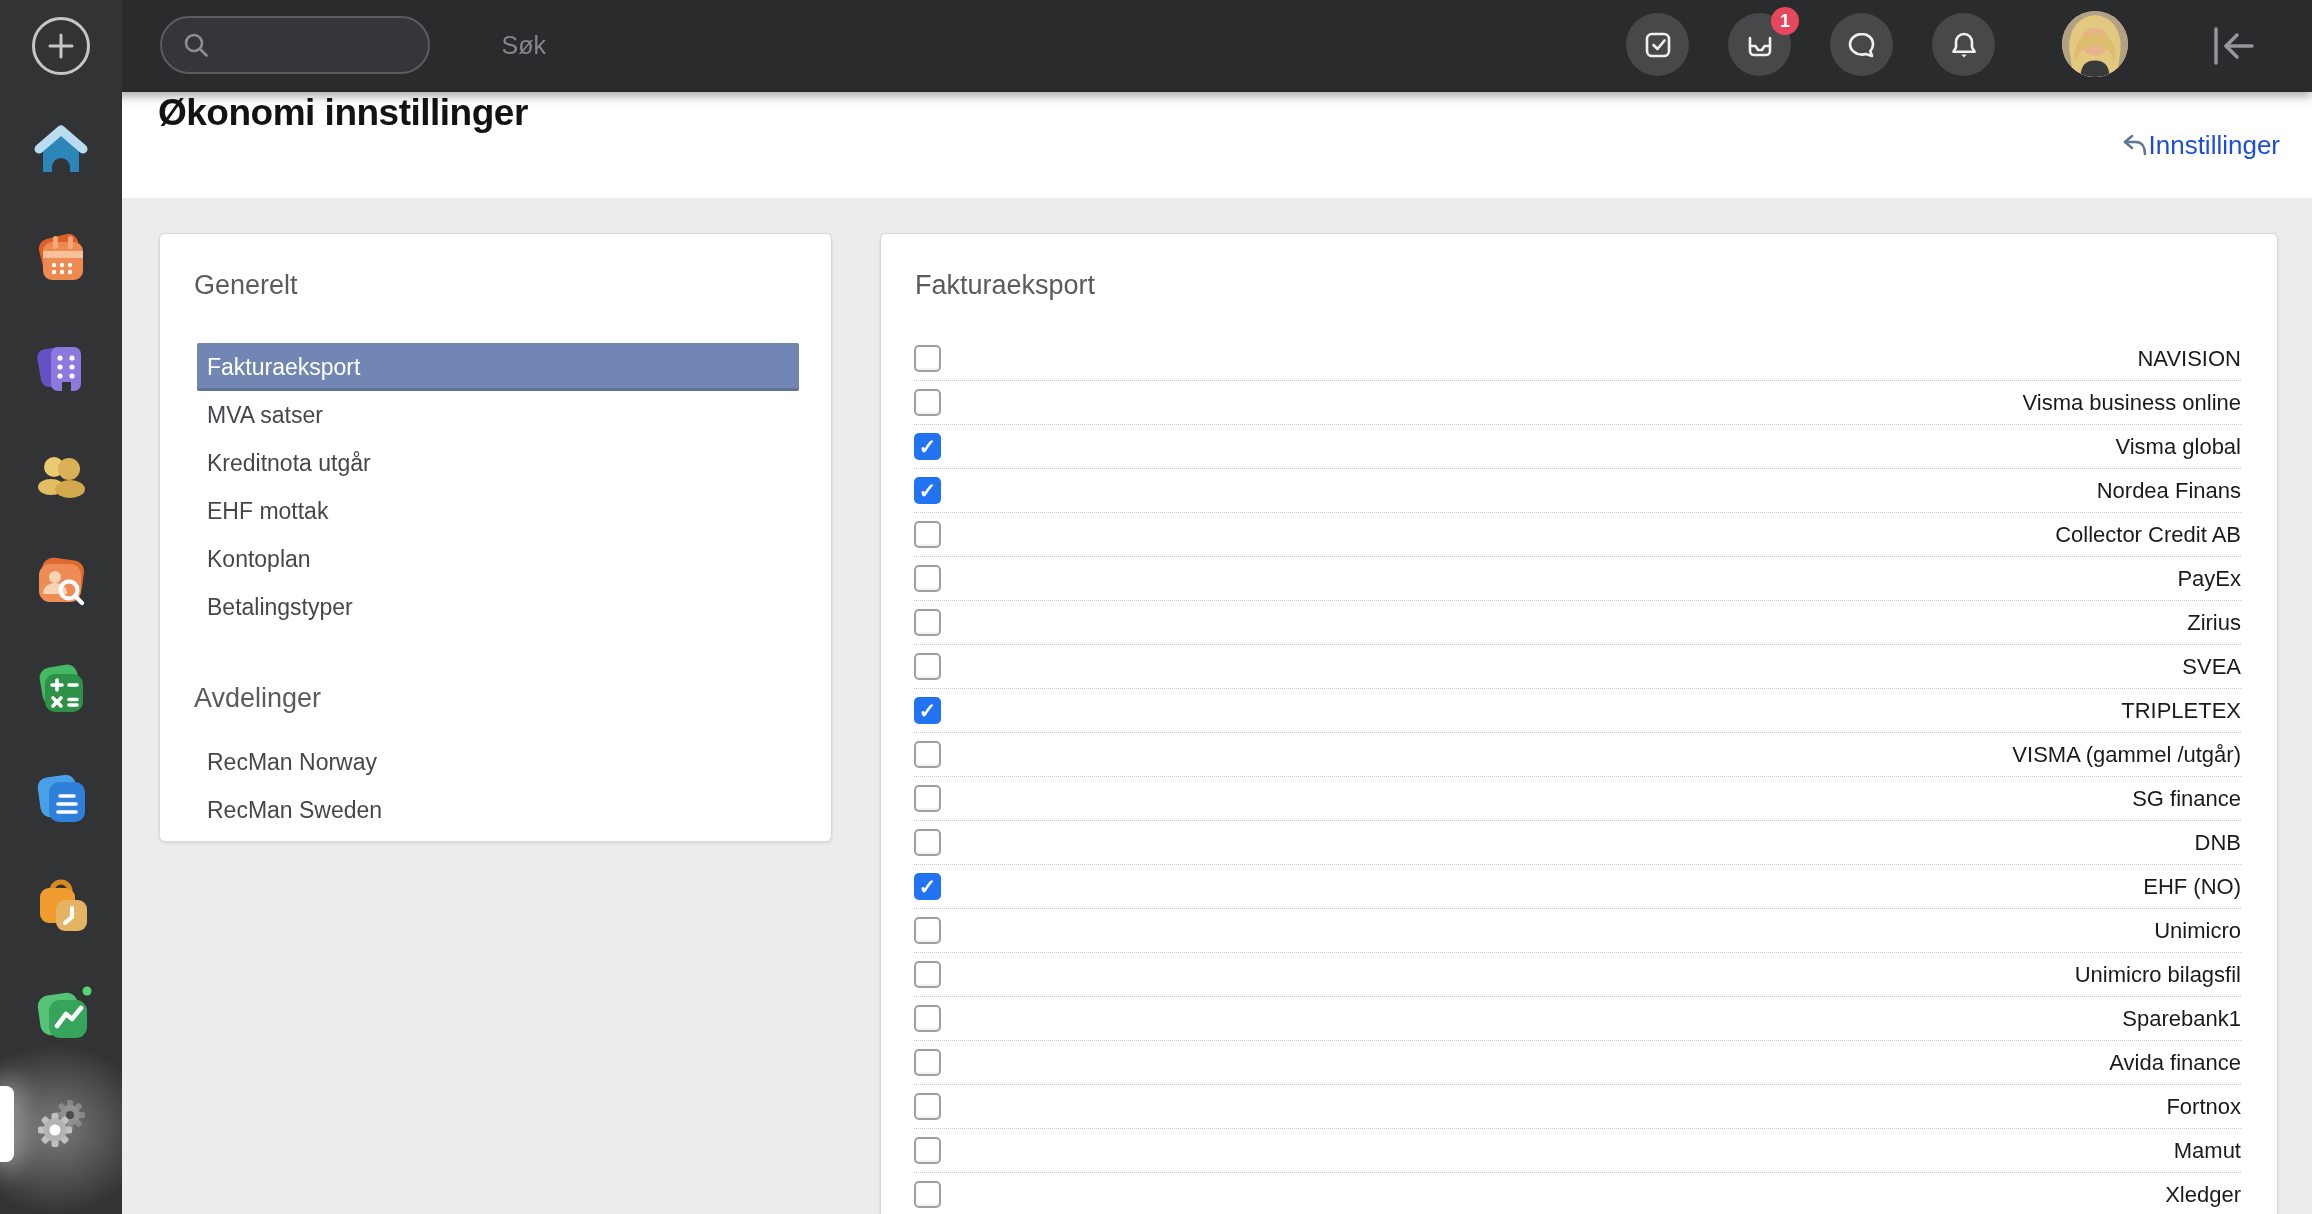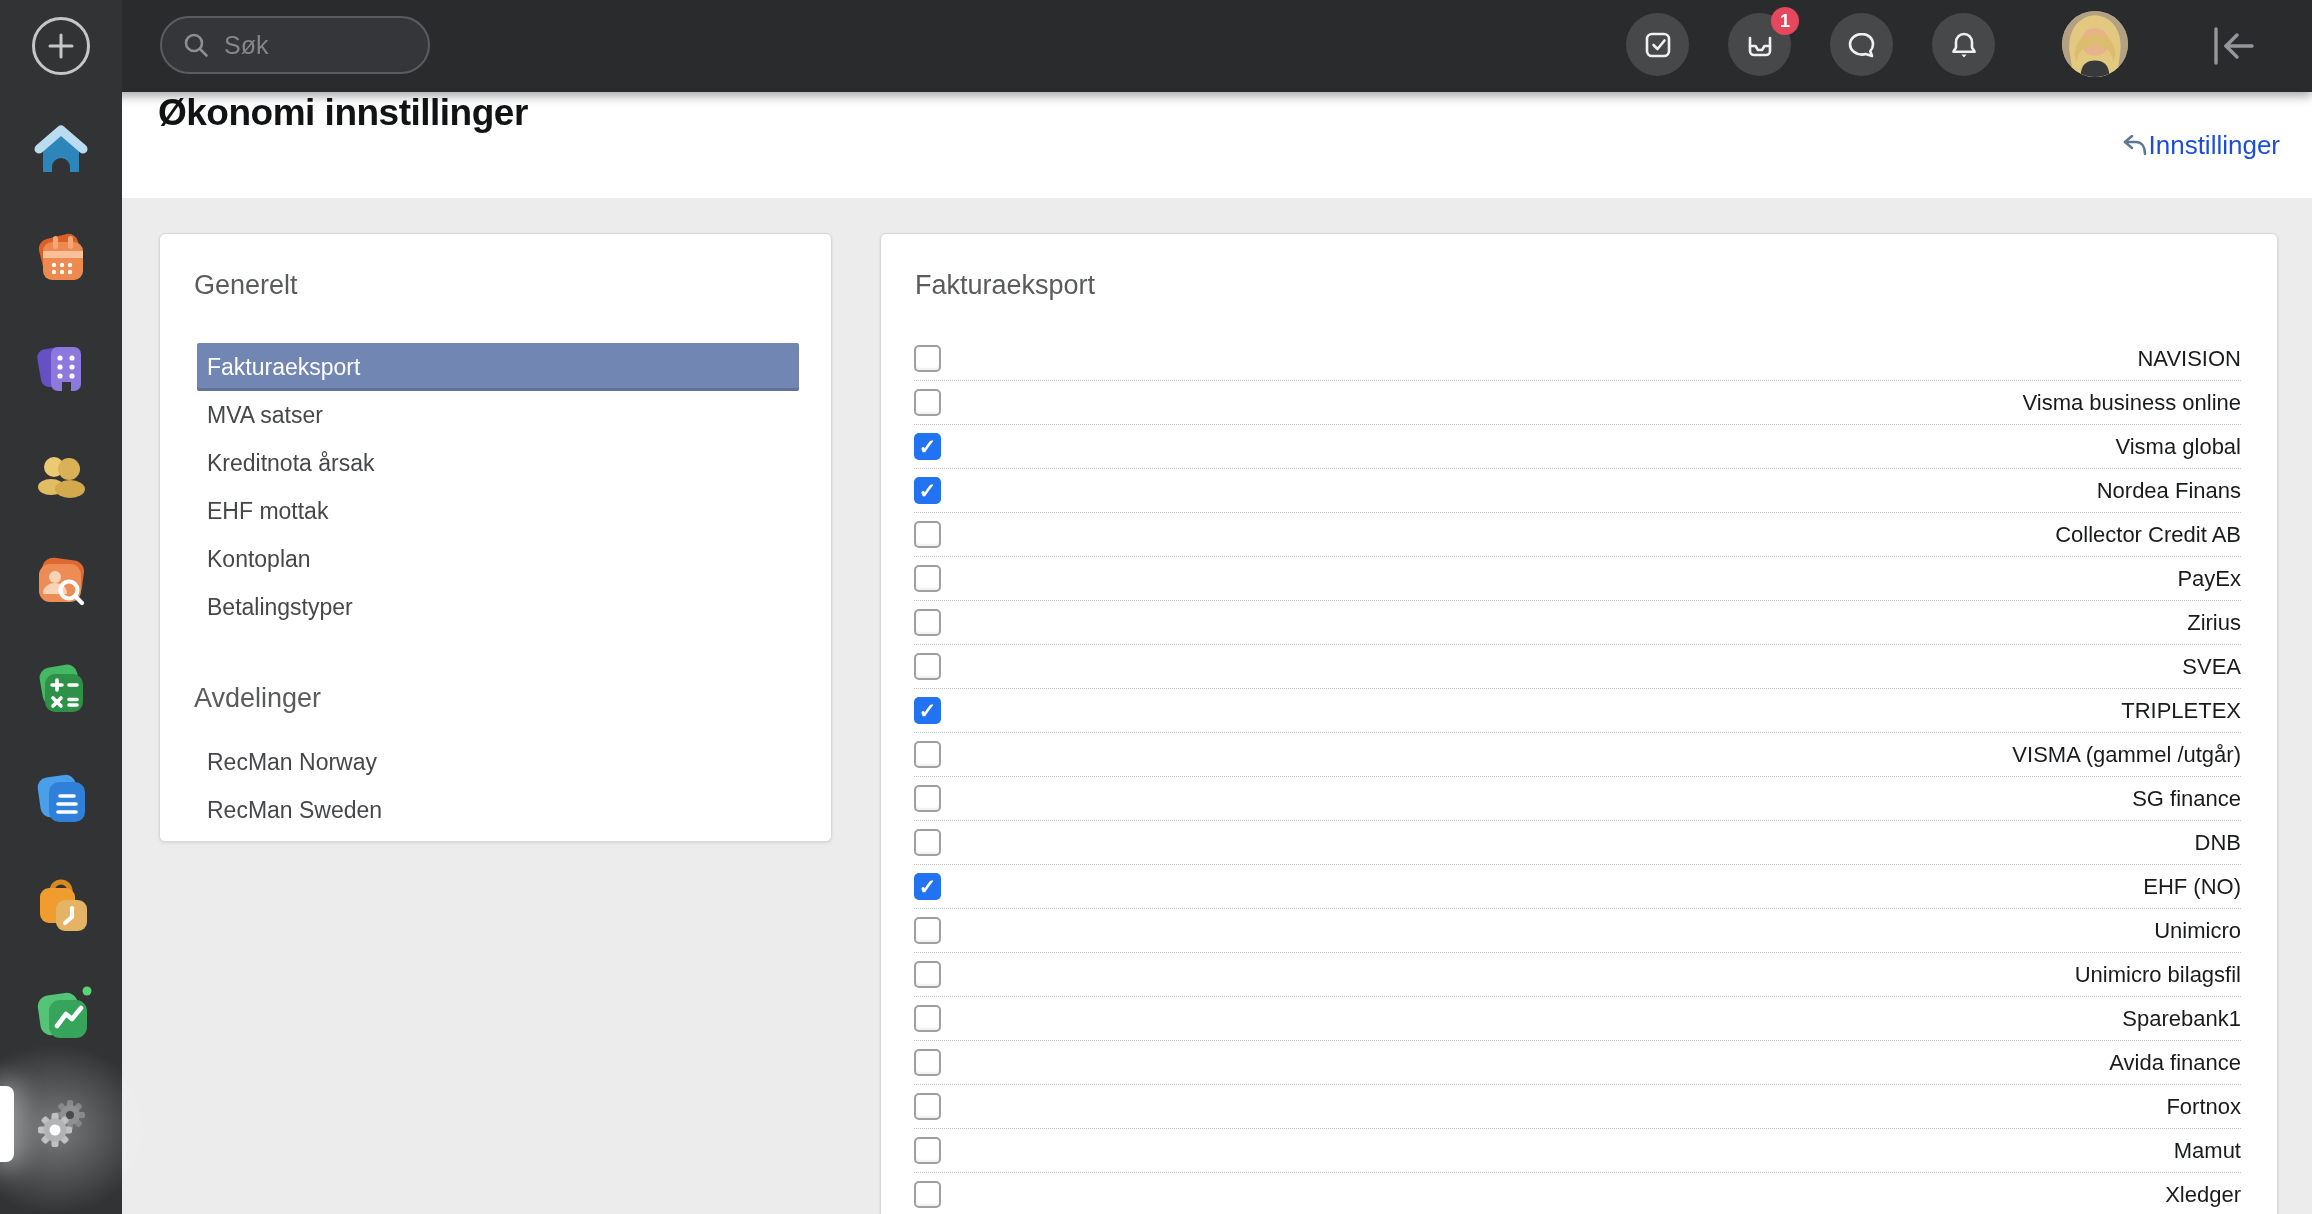--- a/index.html
+++ b/index.html
@@ -11,21 +11,21 @@
     background:#2a2b2d; z-index:5; box-shadow:0 4px 10px rgba(0,0,0,.35); }
   .plus-btn { position:absolute; left:32px; top:17px; width:58px; height:58px;
     border:3px solid #c6c6c7; border-radius:50%; display:flex; align-items:center;
     justify-content:center; cursor:pointer; z-index:7; }
   .plus-btn svg { width:30px; height:30px; stroke:#c6c6c7; stroke-width:3; stroke-linecap:round; }
   .search { position:absolute; left:160px; top:16px; width:270px; height:58px;
     border:2px solid #5b5c60; border-radius:29px; background:#353639;
     display:flex; align-items:center; padding:0 20px; gap:14px; }
   .search svg { width:28px; height:28px; flex:none; }
   .search input { background:transparent; border:none; outline:none; flex:1;
-    font-size:25px; color:#d2d2d5; font-family:"Liberation Sans",sans-serif; }
+    font-size:25px; color:#d2d2d5; font-family:"Liberation Sans",sans-serif;text-align:right; }
   .search input::placeholder { color:#85868a; }
   .topbar-actions { position:absolute; left:1626px; top:13px; display:flex; gap:39px; }
   .action-btn { position:relative; width:63px; height:63px; border-radius:50%;
     background:#474849; display:flex; align-items:center; justify-content:center; cursor:pointer; }
   .action-btn svg { width:34px; height:34px; }
   .badge { position:absolute; top:-6px; right:-8px; min-width:28px; height:28px;
     padding:0 6px; border-radius:14px; background:#e5475c; color:#fff;
     font-size:18px; font-weight:bold; display:flex; align-items:center; justify-content:center; }
   .avatar { position:absolute; left:2062px; top:11px; width:66px; height:66px;
     border-radius:50%; overflow:hidden; cursor:pointer; background:#c9b18c; }
@@ -264,21 +264,21 @@
   </div>
 </div>
 
 <div class="content">
 
   <div class="card card-general">
     <h2>Generelt</h2>
     <div class="menu">
         <div class="menu-item selected">Fakturaeksport</div>
         <div class="menu-item">MVA satser</div>
-        <div class="menu-item">Kreditnota årsak</div>
+        <div class="menu-item">Kreditnota utgår</div>
         <div class="menu-item">EHF mottak</div>
         <div class="menu-item">Kontoplan</div>
         <div class="menu-item">Betalingstyper</div>
       </div>
     <h2 class="section-title">Avdelinger</h2>
     <div class="menu dept">
         <div class="menu-item">RecMan Norway</div>
         <div class="menu-item">RecMan Sweden</div>
       </div>
   </div>

